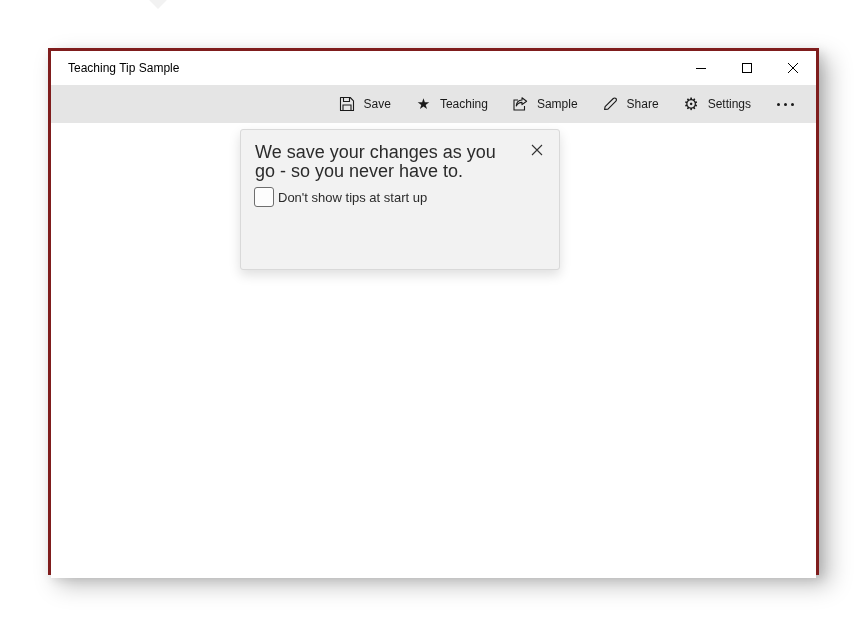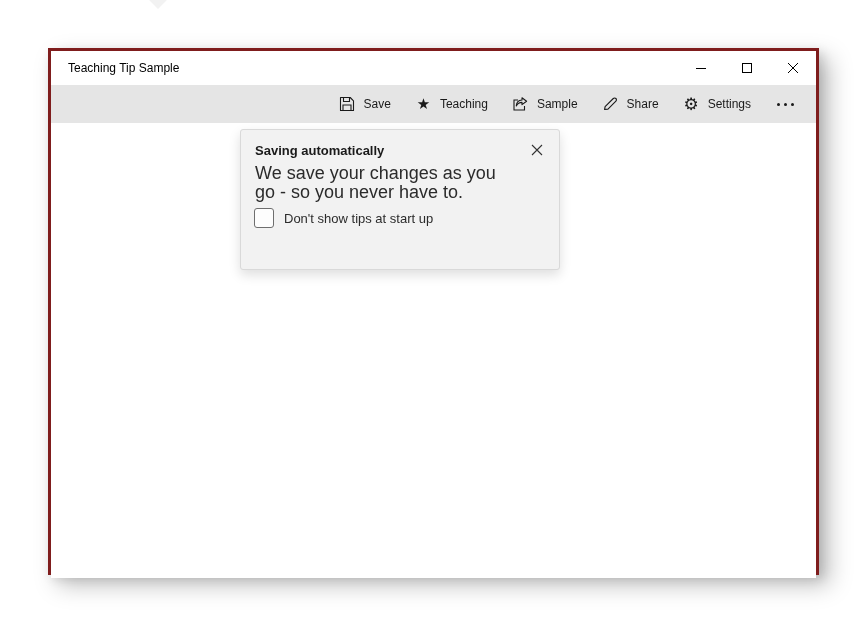--- a/index.html
+++ b/index.html
@@ -50,21 +50,21 @@
     position:absolute; top:-8px; left:151px; width:14px; height:14px;
     background:#f2f2f2; border-left:1px solid #d9d9d9; border-top:1px solid #d9d9d9;
     transform:rotate(45deg); z-index:9;
   }
   .tip-title { font-size:13px; font-weight:bold; color:#1a1a1a; margin-bottom:6px; }
   .tip-body  { font-size:18px; line-height:19px; color:#2b2b2b; max-width:260px;
                margin-bottom:6px; }
   .tip-close { position:absolute; top:12px; right:14px; width:16px; height:16px;
                background:transparent; border:none; display:flex; align-items:center;
                justify-content:center; cursor:default; }
-  .checkbox-row { display:flex; align-items:center; gap:10px; margin:0 0 11px -1px; }
+  .checkbox-row { display:flex; align-items:center; gap:4px; margin:0 0 11px -1px; }
   .checkbox { width:20px; height:20px; background:#fdfdfd; border:1px solid #6e6e6e;
               border-radius:3px; cursor:default; flex:0 0 auto; }
   .checkbox-label { font-size:13px; color:#2b2b2b; }
   .tip-footer { font-size:13px; color:#2b2b2b; }
   .tip-link { color:#0b79d0; text-decoration:underline; margin-left:4px; cursor:pointer; }
 </style>
 </head>
 <body>
 
 <div class="app-window">
@@ -137,21 +137,20 @@
       <span class="dot"></span>
       <span class="dot"></span>
     </button>
   </div>
 
   <div class="content-area"></div>
 </div>
 
 <div class="tip-tail"></div>
 <div class="teaching-tip">
-  <div class="tip-title">Saving automatically</div>
   <button class="tip-close">
     <svg width="12" height="12" viewBox="0 0 12 12">
       <path d="M1 1 L11 11 M11 1 L1 11" stroke="#333" stroke-width="1.1" fill="none"></path>
     </svg>
   </button>
   <div class="tip-body">We save your changes as you go - so you never have to.</div>
   <div class="checkbox-row">
     <span class="checkbox" role="checkbox" aria-checked="false"></span>
     <span class="checkbox-label">Don't show tips at start up</span>
   </div>

